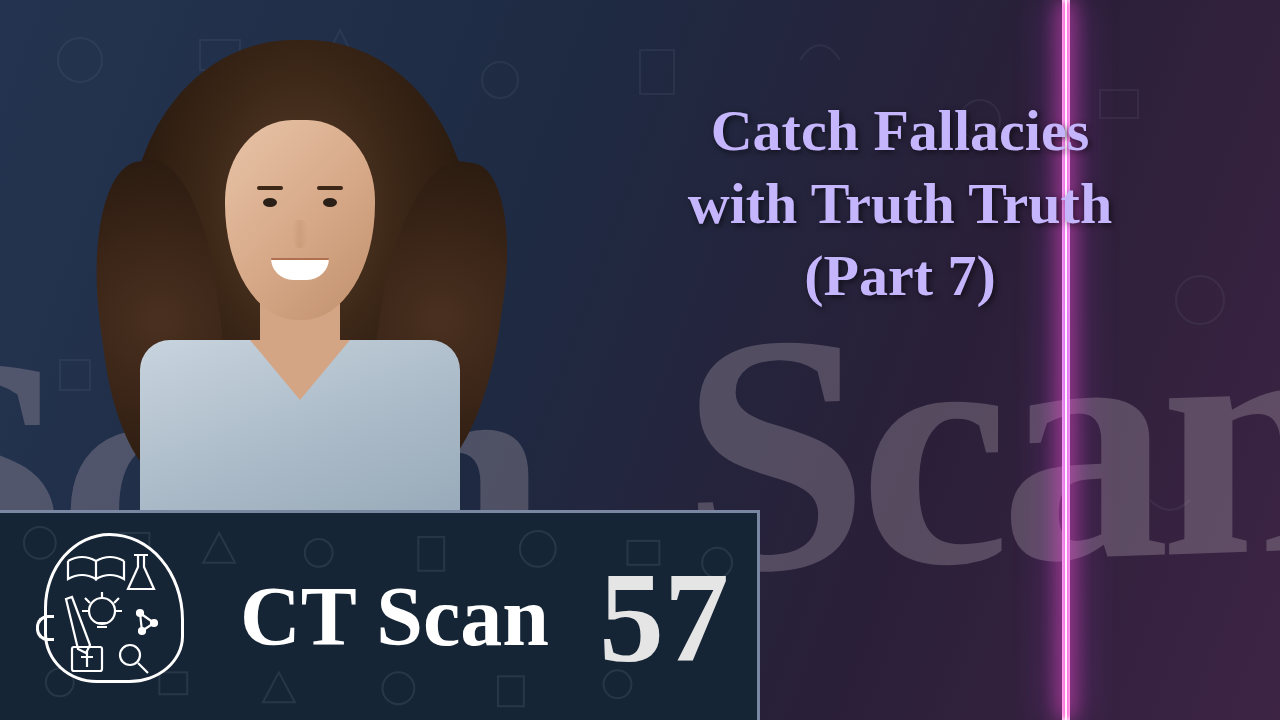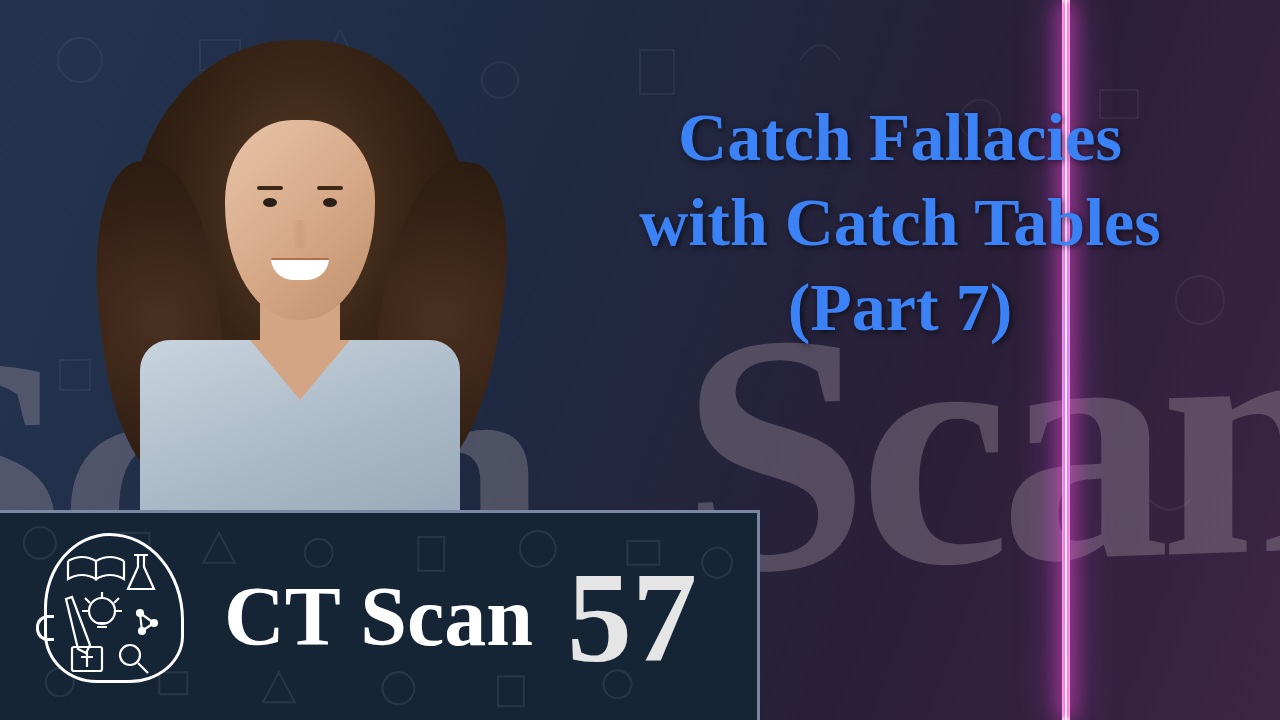--- a/index.html
+++ b/index.html
@@ -110,41 +110,41 @@
     border-right: 50px solid transparent;
     border-top: 60px solid #d4a584;
   }
   
   .title-text {
     position: absolute;
     top: 95px;
     right: 60px;
     width: 640px;
     text-align: center;
-    color: #3b82f6;
-    font-size: 68px;
+    color: #c4b5fd;
+    font-size: 58px;
     font-weight: 700;
     line-height: 1.25;
     text-shadow: 2px 2px 6px rgba(0,0,0,0.6);
     font-family: Georgia, 'Times New Roman', serif;
   }
   
   .lower-third {
     position: absolute;
     left: 0;
     bottom: 0;
     width: 760px;
     height: 210px;
     background: #162536;
     border-top: 3px solid #7a87a3;
     border-right: 3px solid #7a87a3;
     display: flex;
     align-items: center;
     padding-left: 30px;
-    gap: 24px;
+    gap: 40px;
     overflow: hidden;
   }
   .lower-third .doodle-bg {
     position: absolute;
     inset: 0;
     opacity: 0.12;
   }
   
   .head-logo {
     position: relative;
@@ -216,21 +216,21 @@
       <div class="brow r"></div>
     <div class="eye l"></div>
       <div class="eye r"></div>
     <div class="nose"></div>
     <div class="mouth"></div>
   </div>
 </div>
 
 <div class="title-text">
   <div>Catch Fallacies</div>
-  <div>with Catch Tables</div>
+  <div>with Truth Truth</div>
   <div>(Part 7)</div>
 </div>
 
 <div class="lower-third">
   <svg class="doodle-bg" viewBox="0 0 760 210">
     <g stroke="#9fb2c8" stroke-width="2" fill="none">
       <circle cx="40" cy="30" r="16"></circle>
         <rect x="120" y="20" width="30" height="24"></rect>
         <path d="M220 20 l16 30 l-32 0 z"></path>
       <circle cx="320" cy="40" r="14"></circle>

